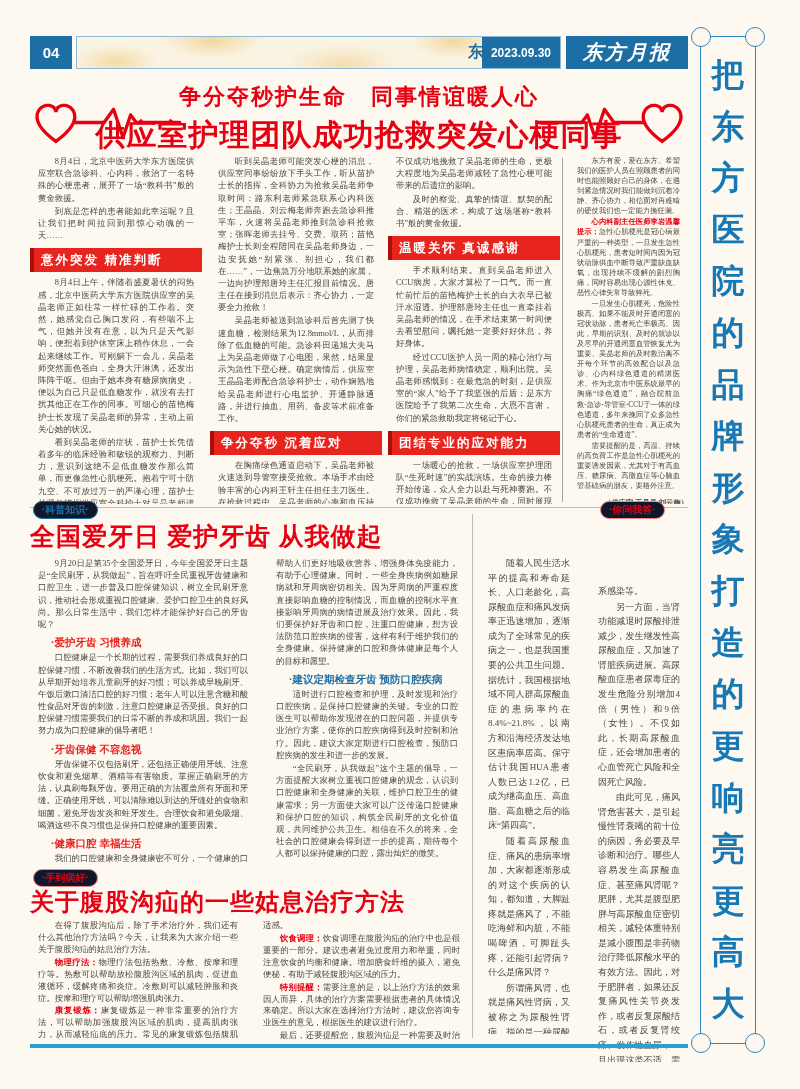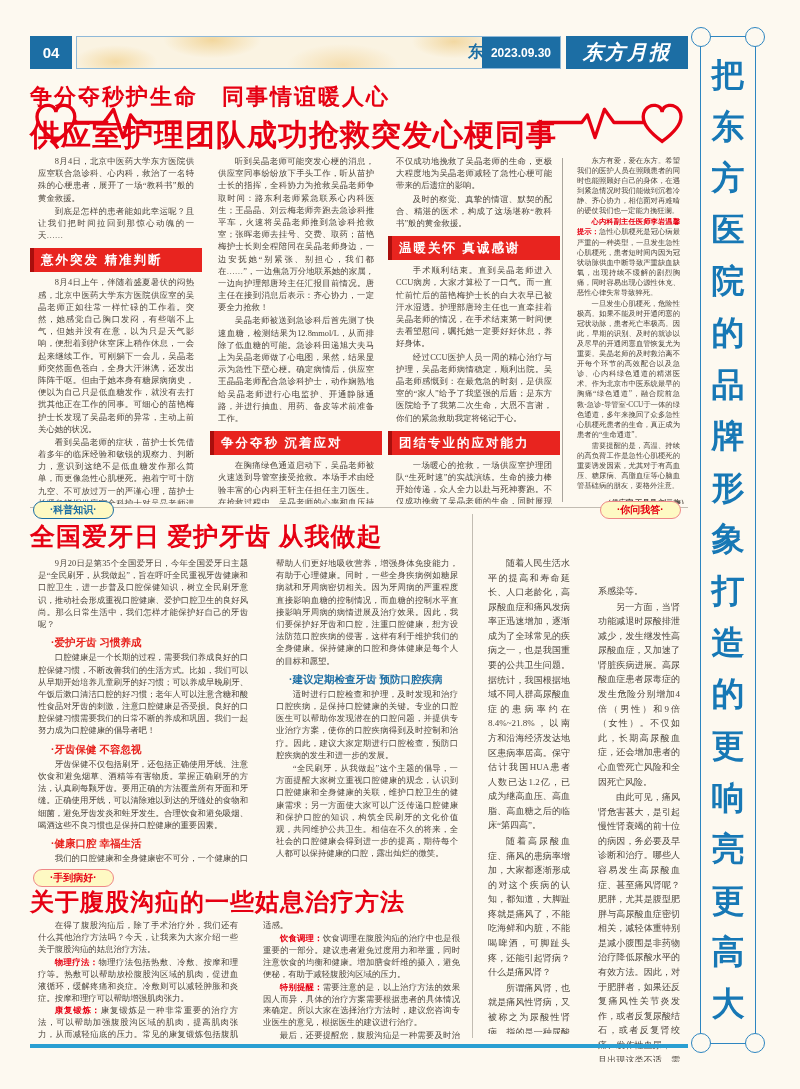--- a/index.html
+++ b/index.html
@@ -20,21 +20,21 @@
     display:flex;align-items:center;justify-content:flex-end;}
   .banner-title{color:#1c6ea4;font-weight:bold;font-size:16px;letter-spacing:7px;position:relative;}
   .diamond{position:absolute;left:50%;transform:translateX(-50%);color:#1c6ea4;font-size:6px;line-height:6px;}
   .diamond.up{top:-1px;} .diamond.dn{bottom:-1px;}
   .datechip{position:absolute;right:0;top:0;bottom:0;background:#1c6ea4;color:#fff;display:flex;align-items:center;
     padding:0 9px;font-family:"Liberation Sans",sans-serif;font-weight:bold;font-size:12px;}
   .masthead{width:122px;height:33px;margin-left:5px;background:#1c6ea4;color:#fff;display:flex;align-items:center;justify-content:center;
     font-style:italic;font-weight:bold;font-size:20px;letter-spacing:2px;}
 
   
-  .headline{position:absolute;left:30px;top:82px;width:658px;color:#e60012;}
+  .headline{position:absolute;left:30px;top:82px;width:658px;text-align:center;color:#e60012;}
   .hl-sub{font-family:"Liberation Sans",sans-serif;font-weight:bold;font-size:22px;letter-spacing:2px;}
   .hl-main{font-family:"Liberation Sans",sans-serif;font-weight:900;font-size:30px;letter-spacing:1px;margin-top:3px;}
   .ecg{position:absolute;top:14px;width:152px;height:52px;}
   .ecg.left{left:0;} .ecg.right{right:0;transform:scaleX(-1);}
 
   
   .col{position:absolute;overflow:hidden;text-align:justify;color:#4c453d;}
   .bp{margin:0 8px 1px;text-indent:2em;}
   .bp.ni{text-indent:0;}
   .lead{color:#e60012;font-weight:bold;}
@@ -49,22 +49,22 @@
   .c1{left:30px;} .c2{left:210px;} .c3{left:388px;}
   .c4{left:569px;width:119px;top:156px;height:348px;font-size:7.3px;line-height:1.38;}
 
   .vdiv,.hdiv{position:absolute;background:#a9a49c;}
   .vdiv1{left:562px;top:158px;width:1px;height:344px;}
   .hdiv1{left:30px;top:507px;width:658px;height:1px;background:#c2bcb2;}
   .vdiv2{left:472px;top:514px;width:1px;height:524px;background:#c2bcb2;}
   .bottombar{position:absolute;left:30px;top:1044px;width:658px;height:4px;background:#2a9fd2;}
 
   
-  .tag{position:absolute;display:inline-block;border:1.5px solid;border-radius:10px;padding:1px 16px;
-    font-family:"Liberation Sans",sans-serif;font-weight:bold;font-size:10px;background:#fef9c3;}
+  .tag{position:absolute;display:inline-block;border:1.5px solid;border-radius:10px;padding:1px 8px;
+    font-family:"Liberation Sans",sans-serif;font-weight:bold;font-size:10px;background:#0f172a;}
   .tag.blue{color:#1c6ea4;border-color:#1c6ea4;}
   .tag.red{color:#e60012;border-color:#e88;}
   .sec-title{position:absolute;text-align:left;color:#e60012;font-family:Liberation Serif, serif;font-weight:900;}
 
   
   .tag-dental{left:33px;top:501px;}
   .title-dental{left:30px;top:520px;width:438px;font-size:25px;letter-spacing:1px;}
   .dL{left:30px;top:558px;width:226px;height:306px;font-size:8.4px;line-height:1.45;}
   .dR{left:268px;top:558px;width:198px;height:306px;font-size:8.4px;line-height:1.45;}
 

